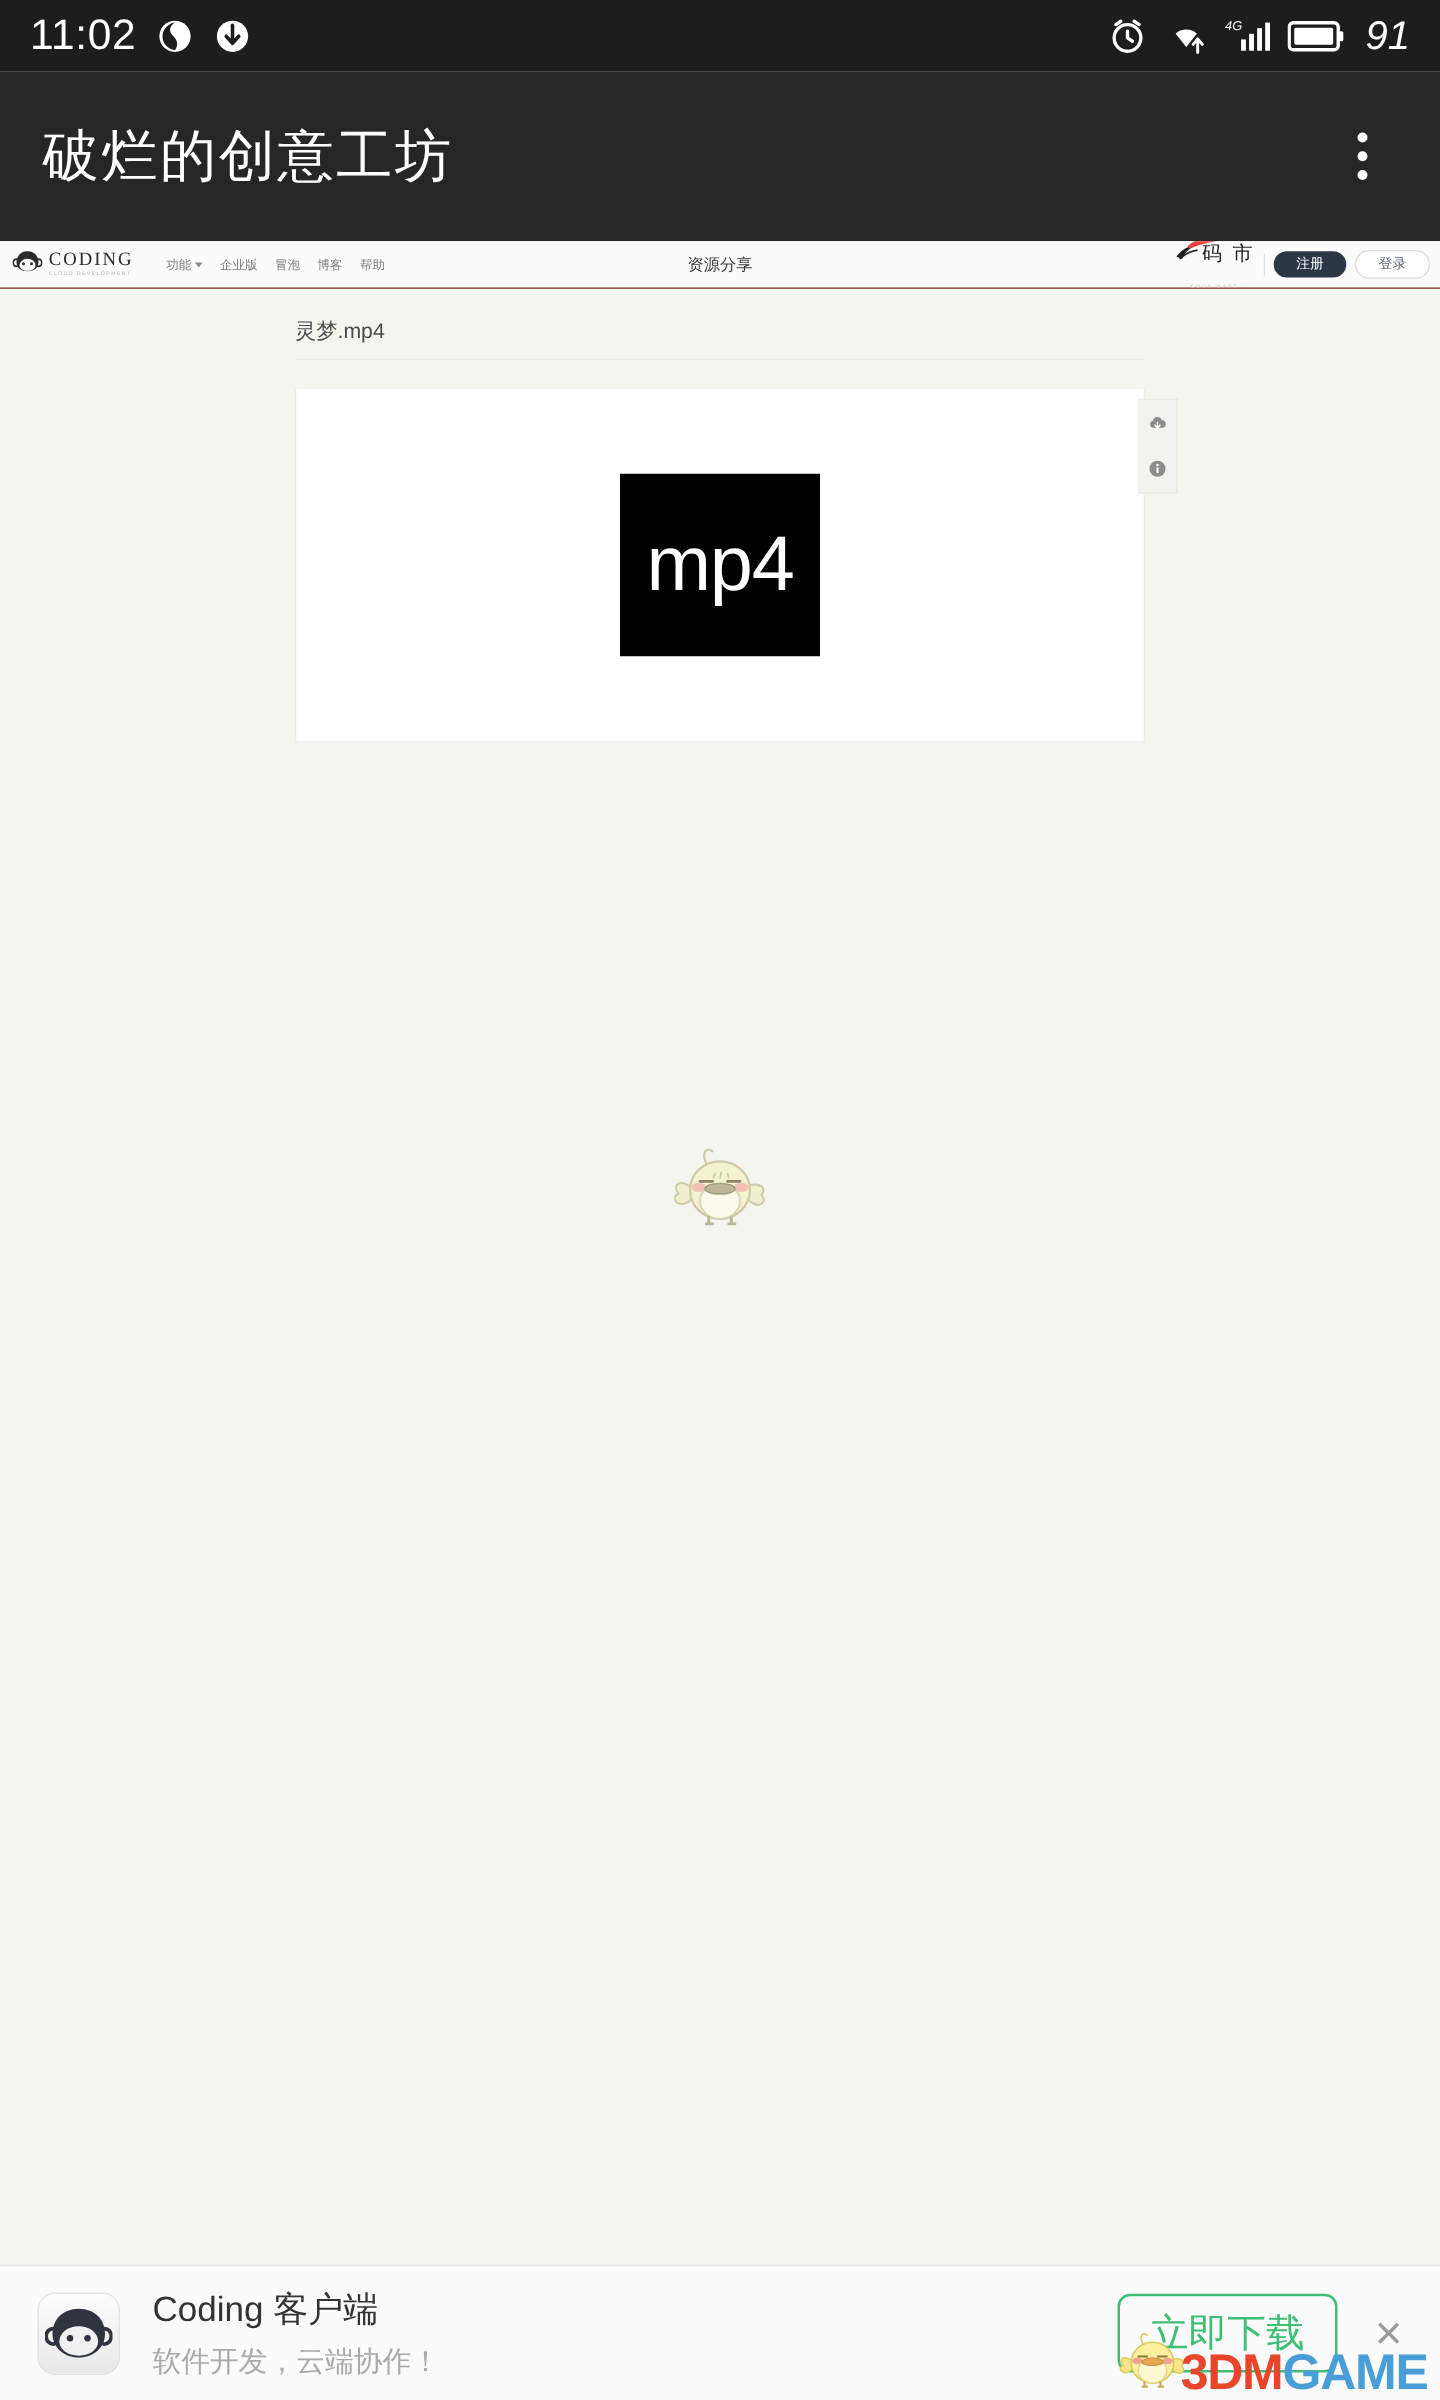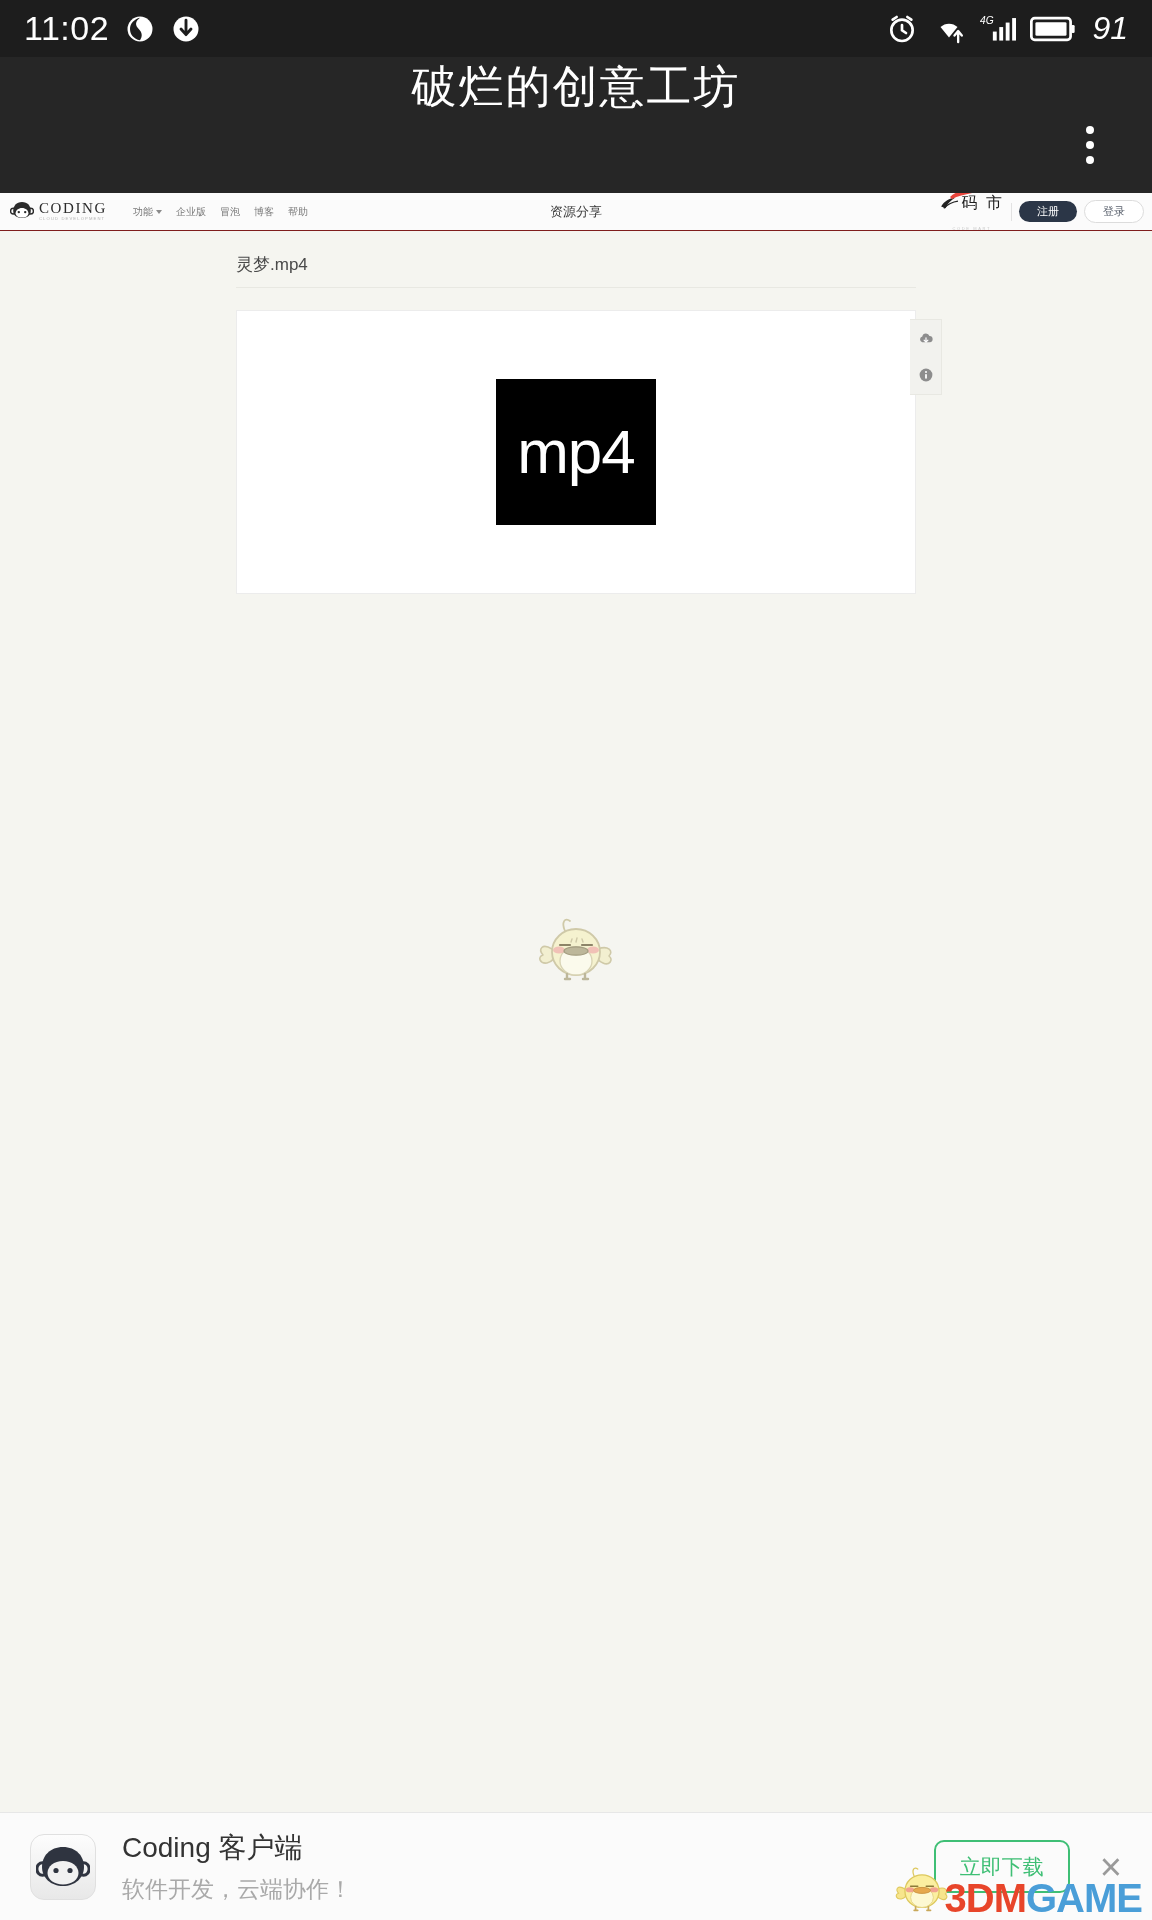--- a/index.html
+++ b/index.html
@@ -25,21 +25,20 @@
   .status-battery-num { font-size: 32px; margin-left: 2px; }
   .sicon { display: inline-flex; align-items: center; justify-content: center; }
 
   
   .app-bar {
     height: 136px;
     background: #262626;
     display: flex;
     align-items: center;
     padding: 0 34px;
-    flex-direction: column;
   }
   .app-title {
     color: #ffffff;
     font-size: 45px;
     letter-spacing: 2px;
     font-weight: 400;
   }
   .app-menu {
     margin-left: auto;
     width: 56px; height: 56px;
@@ -174,21 +173,21 @@
     flex: 0 0 auto;
   }
   .banner-text { margin-left: 26px; display: flex; flex-direction: column; gap: 7px; }
   .banner-title { font-size: 28px; color: #333333; }
   .banner-sub { font-size: 23px; color: #a9a9a9; }
   .banner-right { margin-left: auto; display: flex; align-items: center; gap: 26px; }
   .btn-download {
     border: 2px solid #3fbf75;
     color: #3fbf75;
     border-radius: 10px;
-    font-size: 21px;
+    font-size: 31px;
     padding: 14px 24px;
     background: transparent;
     cursor: pointer;
     line-height: 1;
   }
   .close-x {
     font-size: 38px; color: #9a9a9a; cursor: pointer;
     line-height: 1; padding: 4px;
   }
 

